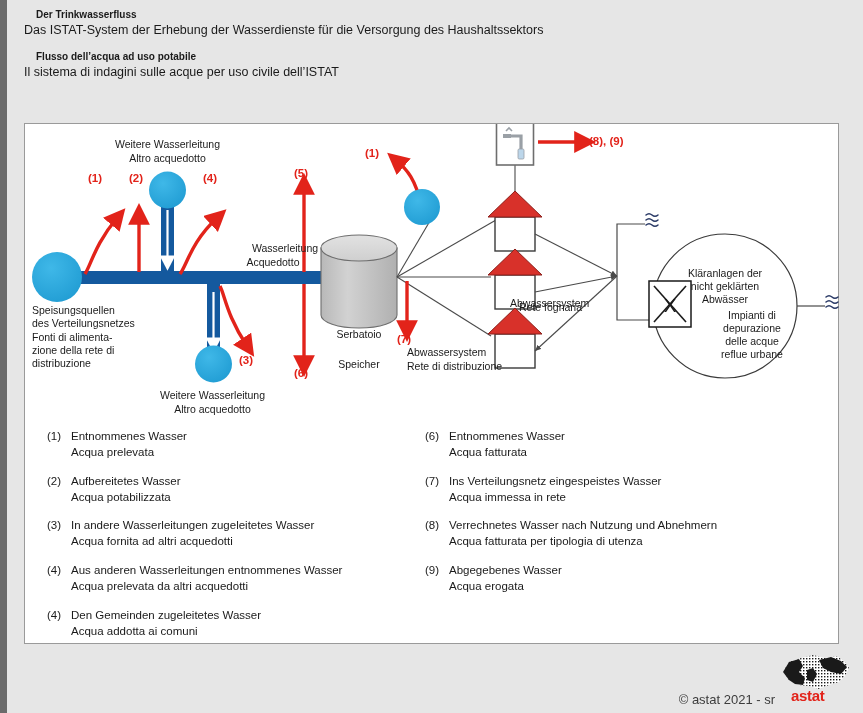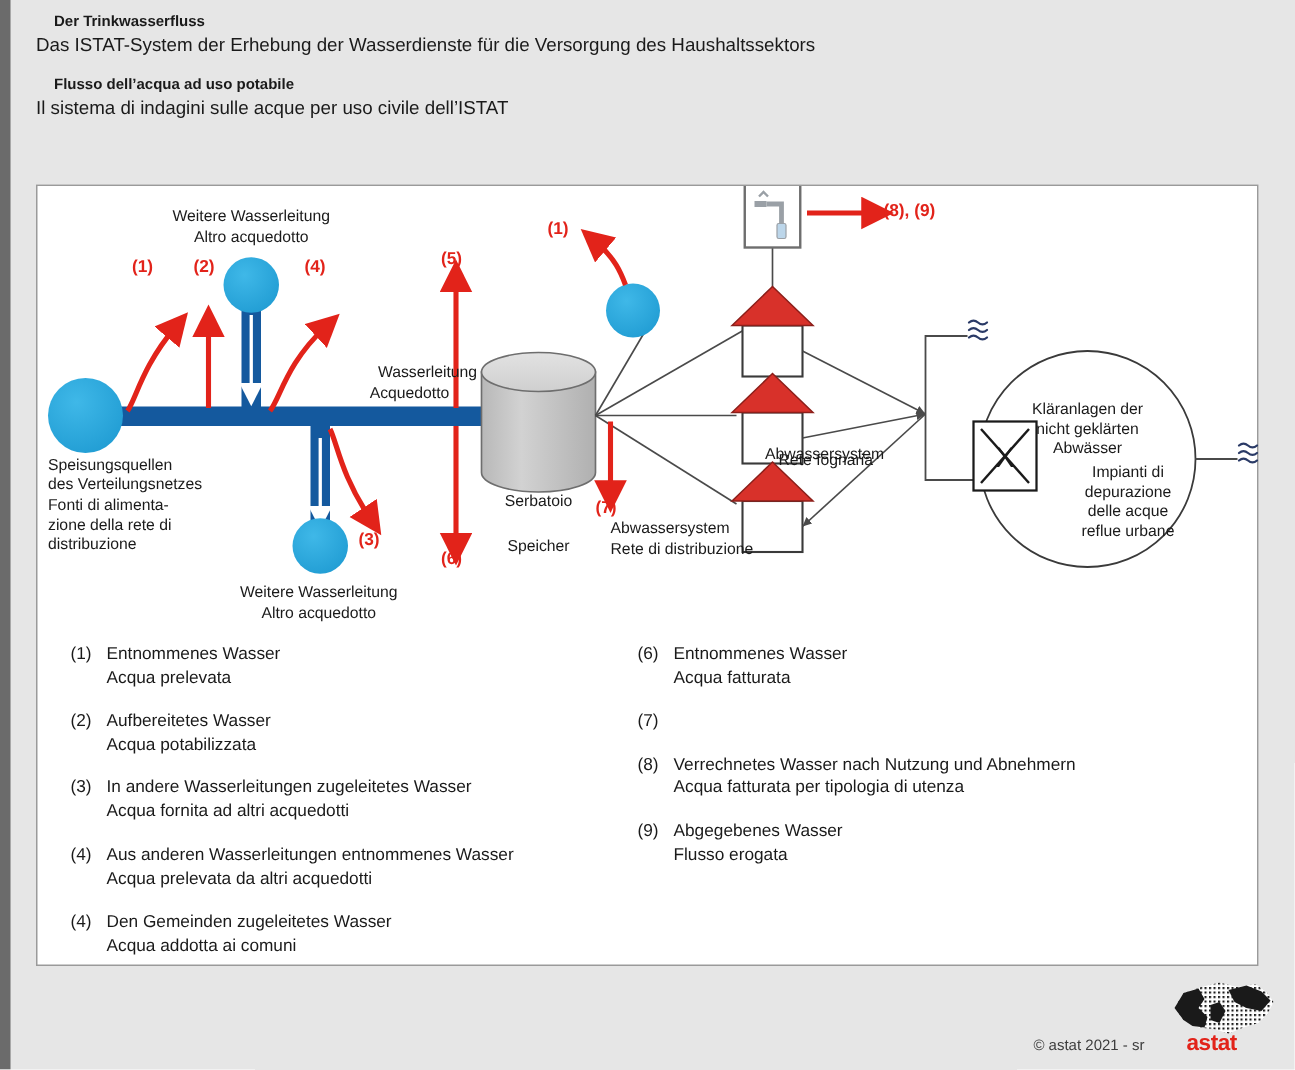--- a/index.html
+++ b/index.html
@@ -21,22 +21,22 @@
   .h-sub   { font-size:12.5px; line-height:1.35; }
   .h-gap   { height:12px; }
 
   #panel {
     position:absolute; left:24px; top:123px;
     width:815px; height:521px;
     background:#ffffff;
     border:1px solid #9a9a9a;
   }
   #footer-copy {
-    position:absolute; right:100px; top:692px;
-    font-size:10px; color:#3c3c3c; white-space:nowrap;
+    position:absolute; right:88px; top:692px;
+    font-size:13px; color:#3c3c3c; white-space:nowrap;
   }
   #logo { position:absolute; right:10px; top:652px; width:74px; height:52px; }
   #logo .word {
     position:absolute; left:12px; bottom:0;
     font-size:15px; font-weight:bold; color:#e2231a;
     letter-spacing:-0.3px;
   }
 
   
   #diagram { position:absolute; left:0; top:0; width:815px; height:521px; }
@@ -287,33 +287,37 @@
     <div class="leg-col c2">
       <div class="leg-item">
         <div class="leg-idx">(6)</div>
         <div class="leg-txt">
           <span class="leg-de">Entnommenes Wasser</span>
           <span class="leg-it">Acqua fatturata</span>
         </div>
       </div>
       <div class="leg-item">
         <div class="leg-idx">(7)</div>
+        <div class="leg-txt">
+          <span class="leg-de">Ins Verteilungsnetz eingespeistes Wasser</span>
+          <span class="leg-it">Acqua immessa in rete</span>
+        </div>
       </div>
       <div class="leg-item">
         <div class="leg-idx">(8)</div>
         <div class="leg-txt">
           <span class="leg-de">Verrechnetes Wasser nach Nutzung und Abnehmern</span>
           <span class="leg-it">Acqua fatturata per tipologia di utenza</span>
         </div>
       </div>
       <div class="leg-item">
         <div class="leg-idx">(9)</div>
         <div class="leg-txt">
           <span class="leg-de">Abgegebenes Wasser</span>
-          <span class="leg-it">Flusso erogata</span>
+          <span class="leg-it">Acqua erogata</span>
         </div>
       </div>
     </div>
   </div>
 </div>
 
 <div id="footer-copy">© astat 2021 - sr</div>
 
 <div id="logo">
   <svg width="74" height="40" viewBox="0 0 74 40">

